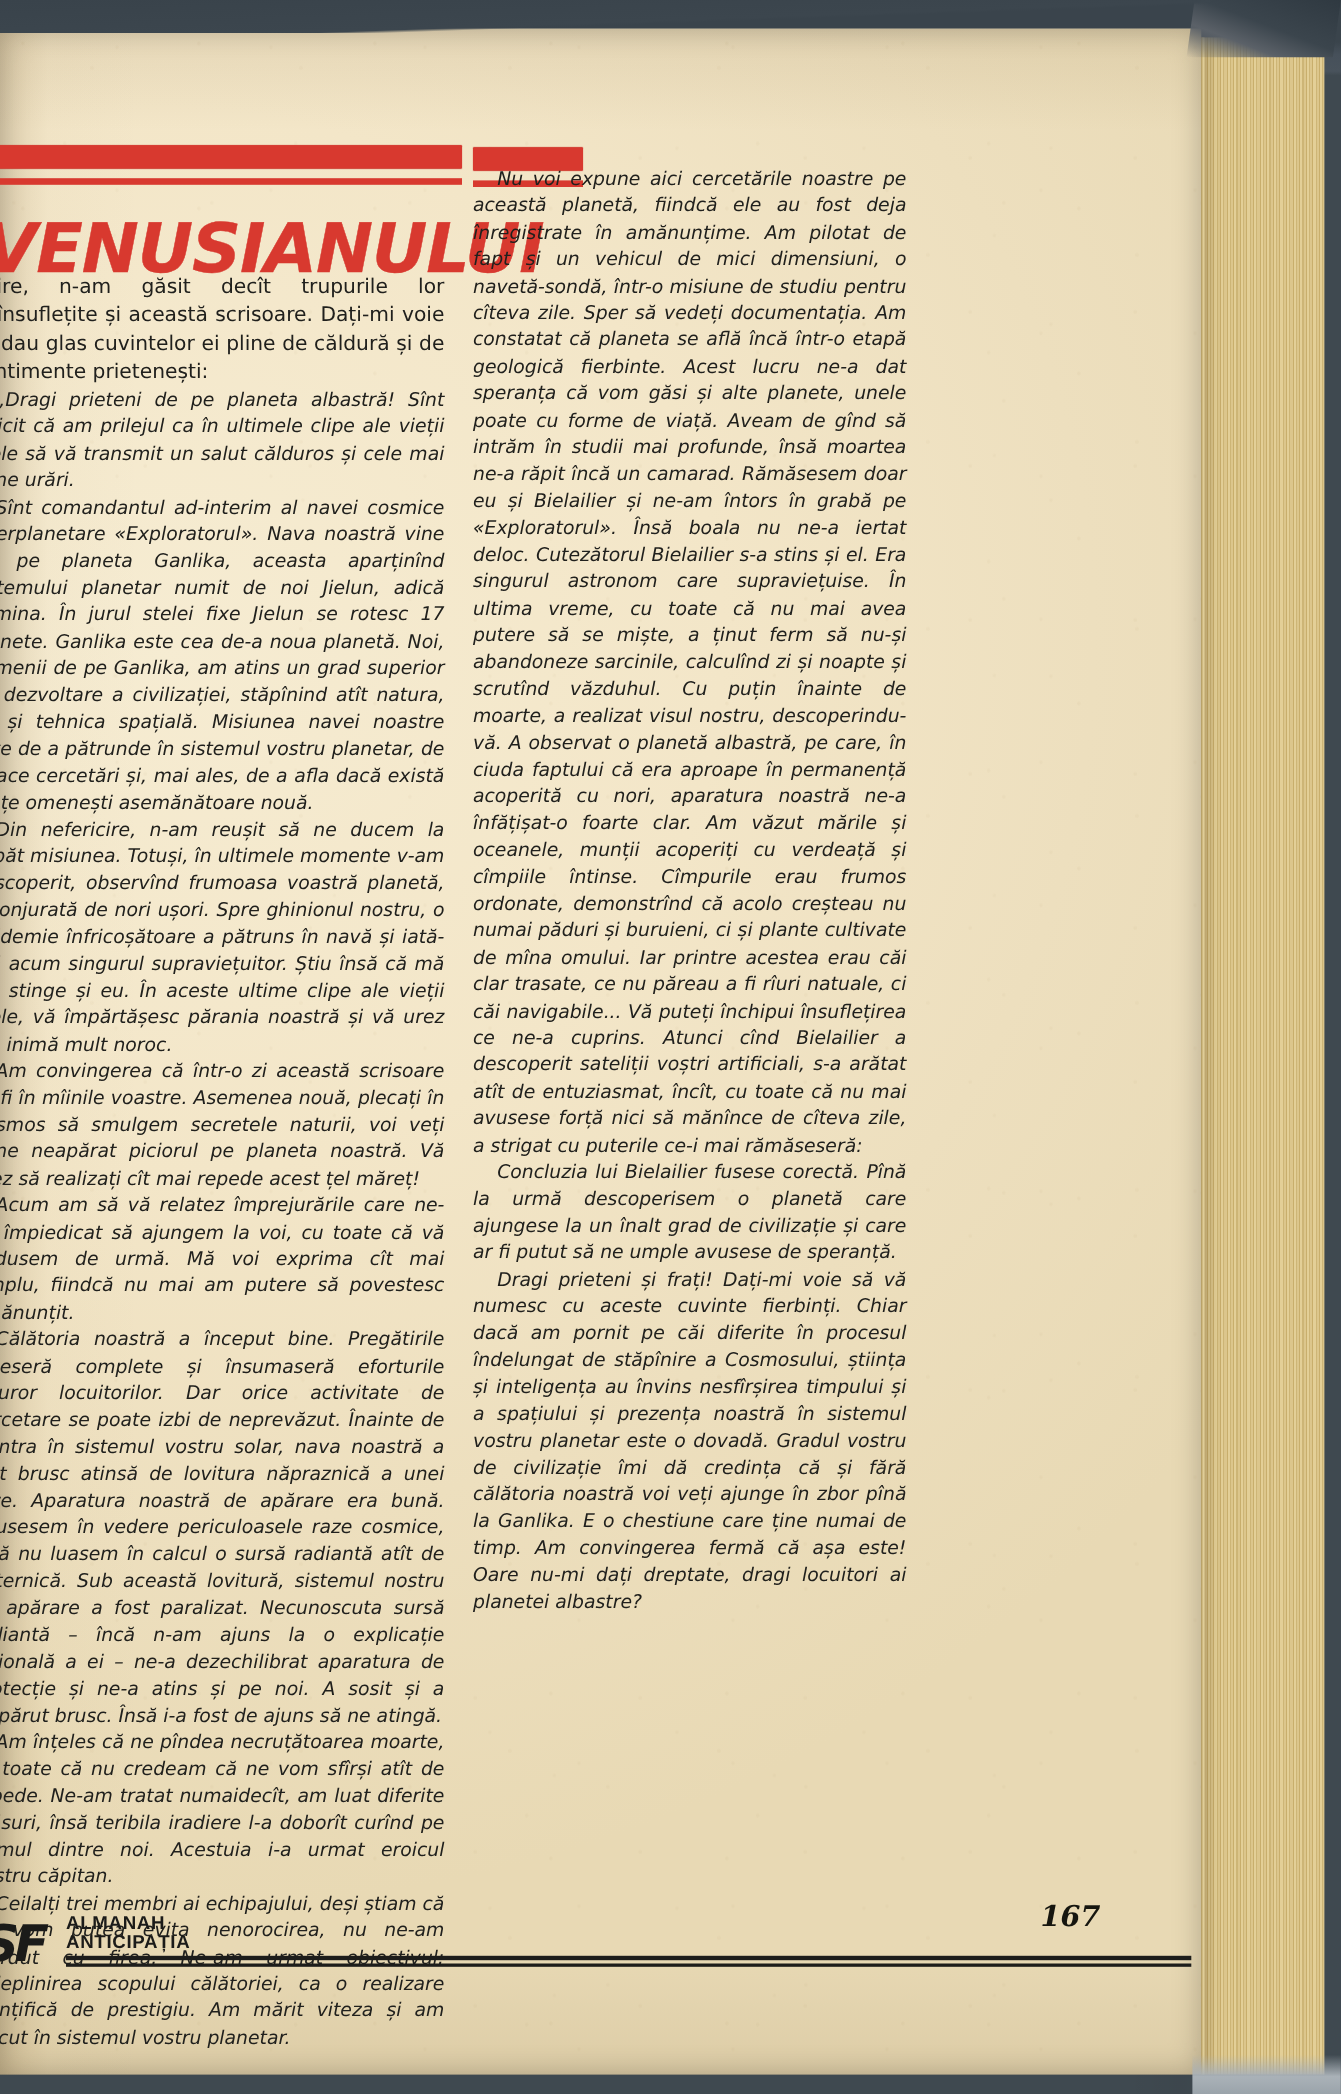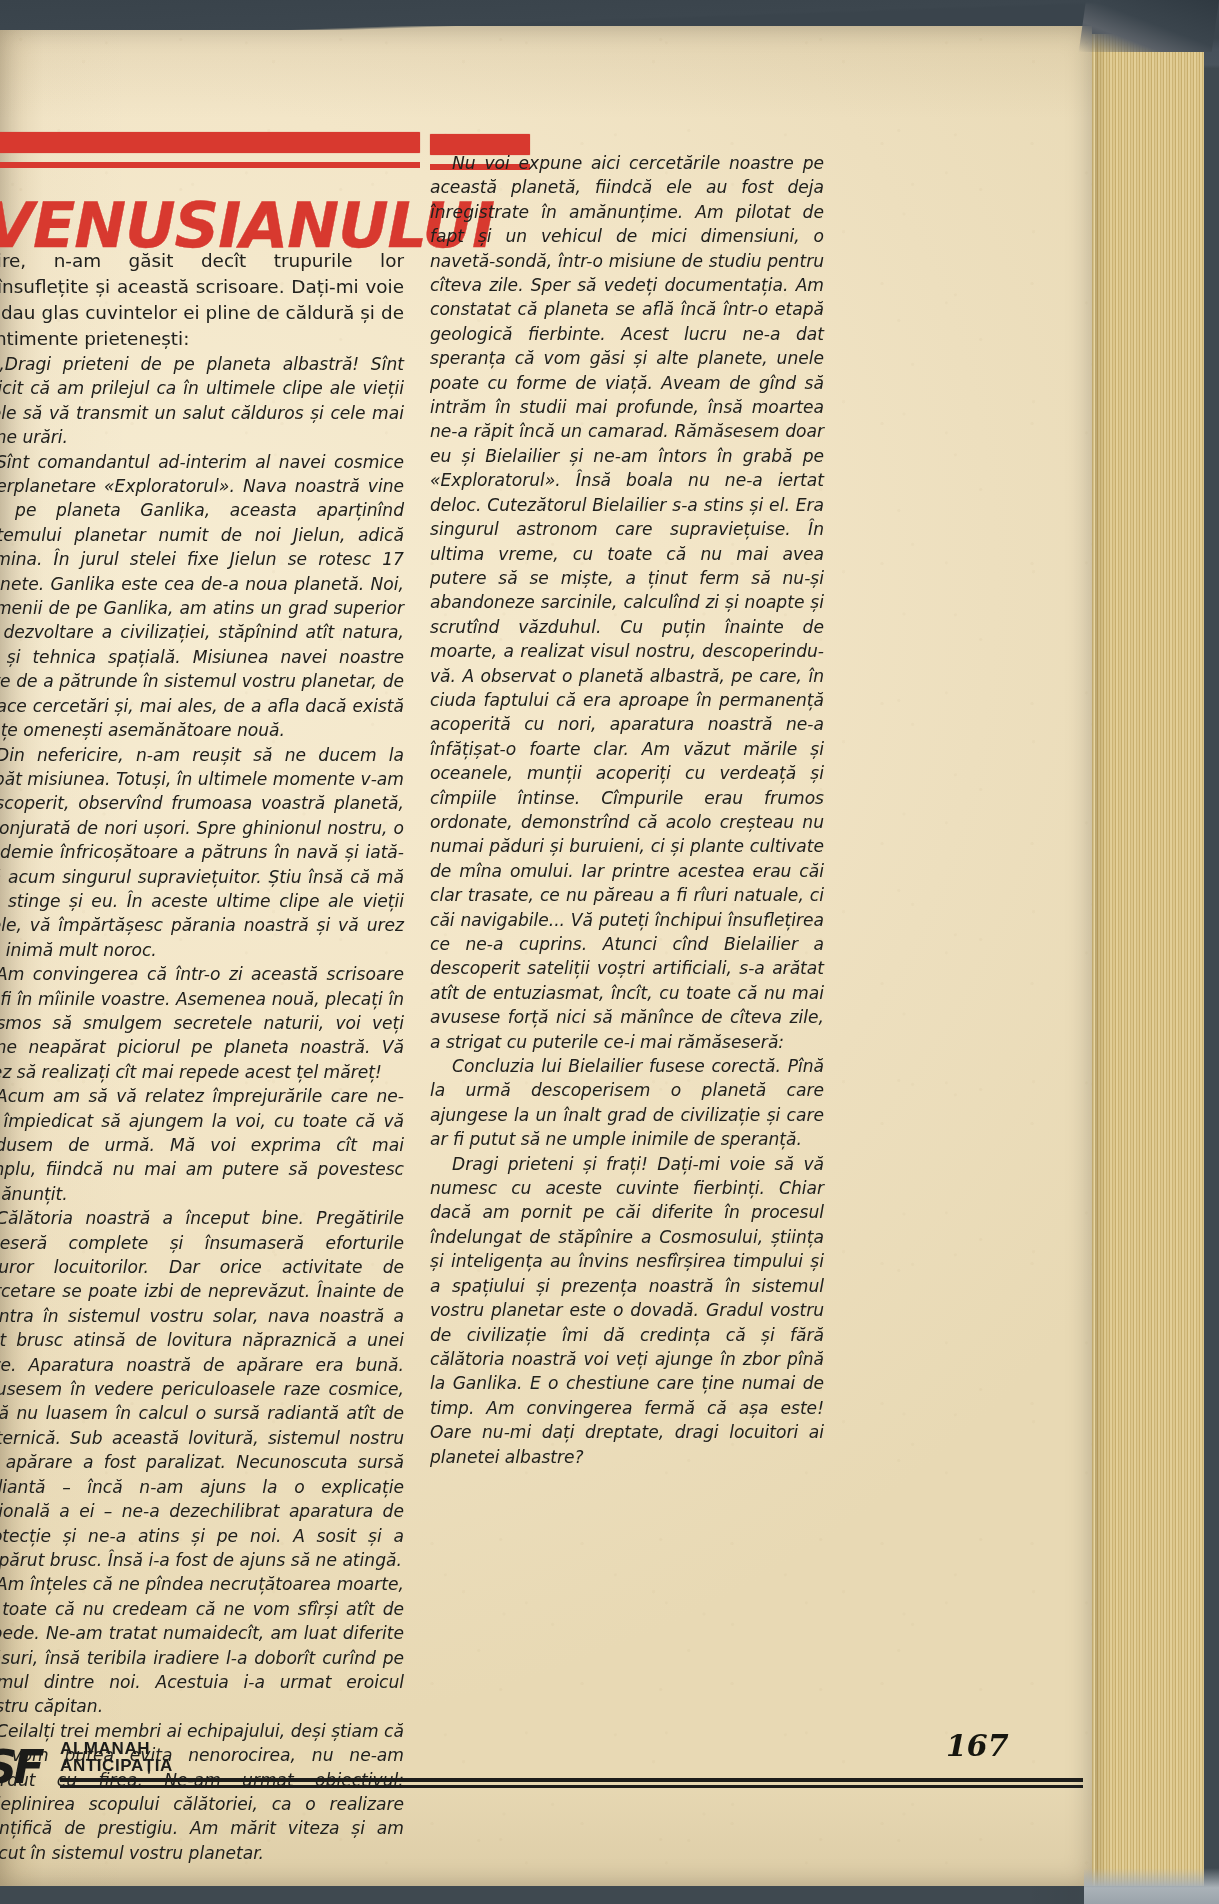--- a/index.html
+++ b/index.html
@@ -131,21 +131,21 @@
     position:absolute;left:60px;top:3px;
     font-family:"Liberation Sans", sans-serif;
     font-weight:bold;font-size:17px;line-height:16.5px;
     letter-spacing:.6px;color:#1b1b19;
   }
   #rule-thick{position:absolute;left:60px;top:40px;width:1023px;height:4px;background:#1d1d1b;}
   #rule-thin{position:absolute;left:60px;top:47px;width:1023px;height:2.5px;background:#1d1d1b;}
   #pageno{
     position:absolute;left:946px;top:-10px;
     font-family:"DejaVu Serif", serif;
-    font-style:italic;font-weight:bold;font-size:30px;color:#16160f;
+    font-style:italic;font-weight:bold;font-size:26px;color:#16160f;
   }
 </style>
 </head>
 <body>
 
 <div id="photo"></div>
 
 <div id="sheet">
   <div id="grain"></div>
   <div id="vignette"></div>
@@ -177,21 +177,21 @@
     <p class="letter">Am convingerea că într-o zi această scrisoare va fi în mîinile voastre. Asemenea nouă, plecați în Cosmos să smulgem secretele naturii, voi veți pune neapărat piciorul pe planeta noastră. Vă urez să realizați cît mai repede acest țel măreț!</p>
     <p class="letter">Acum am să vă relatez împrejurările care ne-au împiedicat să ajungem la voi, cu toate că vă dădusem de urmă. Mă voi exprima cît mai simplu, fiindcă nu mai am putere să povestesc amănunțit.</p>
     <p class="letter">Călătoria noastră a început bine. Pregătirile fuseseră complete și însumaseră eforturile tuturor locuitorilor. Dar orice activitate de cercetare se poate izbi de neprevăzut. Înainte de a intra în sistemul vostru solar, nava noastră a fost brusc atinsă de lovitura năpraznică a unei raze. Aparatura noastră de apărare era bună. Avusesem în vedere periculoasele raze cosmice, însă nu luasem în calcul o sursă radiantă atît de puternică. Sub această lovitură, sistemul nostru de apărare a fost paralizat. Necunoscuta sursă radiantă – încă n-am ajuns la o explicație rațională a ei – ne-a dezechilibrat aparatura de protecție și ne-a atins și pe noi. A sosit și a dispărut brusc. Însă i-a fost de ajuns să ne atingă.</p>
     <p class="letter">Am înțeles că ne pîndea necruțătoarea moarte, cu toate că nu credeam că ne vom sfîrși atît de repede. Ne-am tratat numaidecît, am luat diferite măsuri, însă teribila iradiere l-a doborît curînd pe primul dintre noi. Acestuia i-a urmat eroicul nostru căpitan.</p>
     <p class="letter">Ceilalți trei membri ai echipajului, deși știam că nu vom putea evita nenorocirea, nu ne-am pierdut cu firea. Ne-am urmat obiectivul: îndeplinirea scopului călătoriei, ca o realizare științifică de prestigiu. Am mărit viteza și am trecut în sistemul vostru planetar.</p>
 
   </div>
 
   <div class="col" id="col-right">
     <p class="letter">Nu voi expune aici cercetările noastre pe această planetă, fiindcă ele au fost deja înregistrate în amănunțime. Am pilotat de fapt și un vehicul de mici dimensiuni, o navetă-sondă, într-o misiune de studiu pentru cîteva zile. Sper să vedeți documentația. Am constatat că planeta se află încă într-o etapă geologică fierbinte. Acest lucru ne-a dat speranța că vom găsi și alte planete, unele poate cu forme de viață. Aveam de gînd să intrăm în studii mai profunde, însă moartea ne-a răpit încă un camarad. Rămăsesem doar eu și Bielailier și ne-am întors în grabă pe «Exploratorul». Însă boala nu ne-a iertat deloc. Cutezătorul Bielailier s-a stins și el. Era singurul astronom care supraviețuise. În ultima vreme, cu toate că nu mai avea putere să se miște, a ținut ferm să nu-și abandoneze sarcinile, calculînd zi și noapte și scrutînd văzduhul. Cu puțin înainte de moarte, a realizat visul nostru, descoperindu-vă. A observat o planetă albastră, pe care, în ciuda faptului că era aproape în permanență acoperită cu nori, aparatura noastră ne-a înfățișat-o foarte clar. Am văzut mările și oceanele, munții acoperiți cu verdeață și cîmpiile întinse. Cîmpurile erau frumos ordonate, demonstrînd că acolo creșteau nu numai păduri și buruieni, ci și plante cultivate de mîna omului. Iar printre acestea erau căi clar trasate, ce nu păreau a fi rîuri natuale, ci căi navigabile... Vă puteți închipui însuflețirea ce ne-a cuprins. Atunci cînd Bielailier a descoperit sateliții voștri artificiali, s-a arătat atît de entuziasmat, încît, cu toate că nu mai avusese forță nici să mănînce de cîteva zile, a strigat cu puterile ce-i mai rămăseseră:</p>
-    <p class="letter">Concluzia lui Bielailier fusese corectă. Pînă la urmă descoperisem o planetă care ajungese la un înalt grad de civilizație și care ar fi putut să ne umple inimile de speranță.</p>
+    <p class="letter">Concluzia lui Bielailier fusese corectă. Pînă la urmă descoperisem o planetă care ajungese la un înalt grad de civilizație și care ar fi putut să ne umple avusese de speranță.</p>
     <p class="letter">Dragi prieteni și frați! Dați-mi voie să vă numesc cu aceste cuvinte fierbinți. Chiar dacă am pornit pe căi diferite în procesul îndelungat de stăpînire a Cosmosului, știința și inteligența au învins nesfîrșirea timpului și a spațiului și prezența noastră în sistemul vostru planetar este o dovadă. Gradul vostru de civilizație îmi dă credința că și fără călătoria noastră voi veți ajunge în zbor pînă la Ganlika. E o chestiune care ține numai de timp. Am convingerea fermă că așa este! Oare nu-mi dați dreptate, dragi locuitori ai planetei albastre?</p>
 
   </div>
 
   <div id="footer">
     <div id="sf-logo">SF</div>
     <div id="imprint">
       <div>ALMANAH</div>
       <div>ANTICIPAȚIA</div>
     </div>

